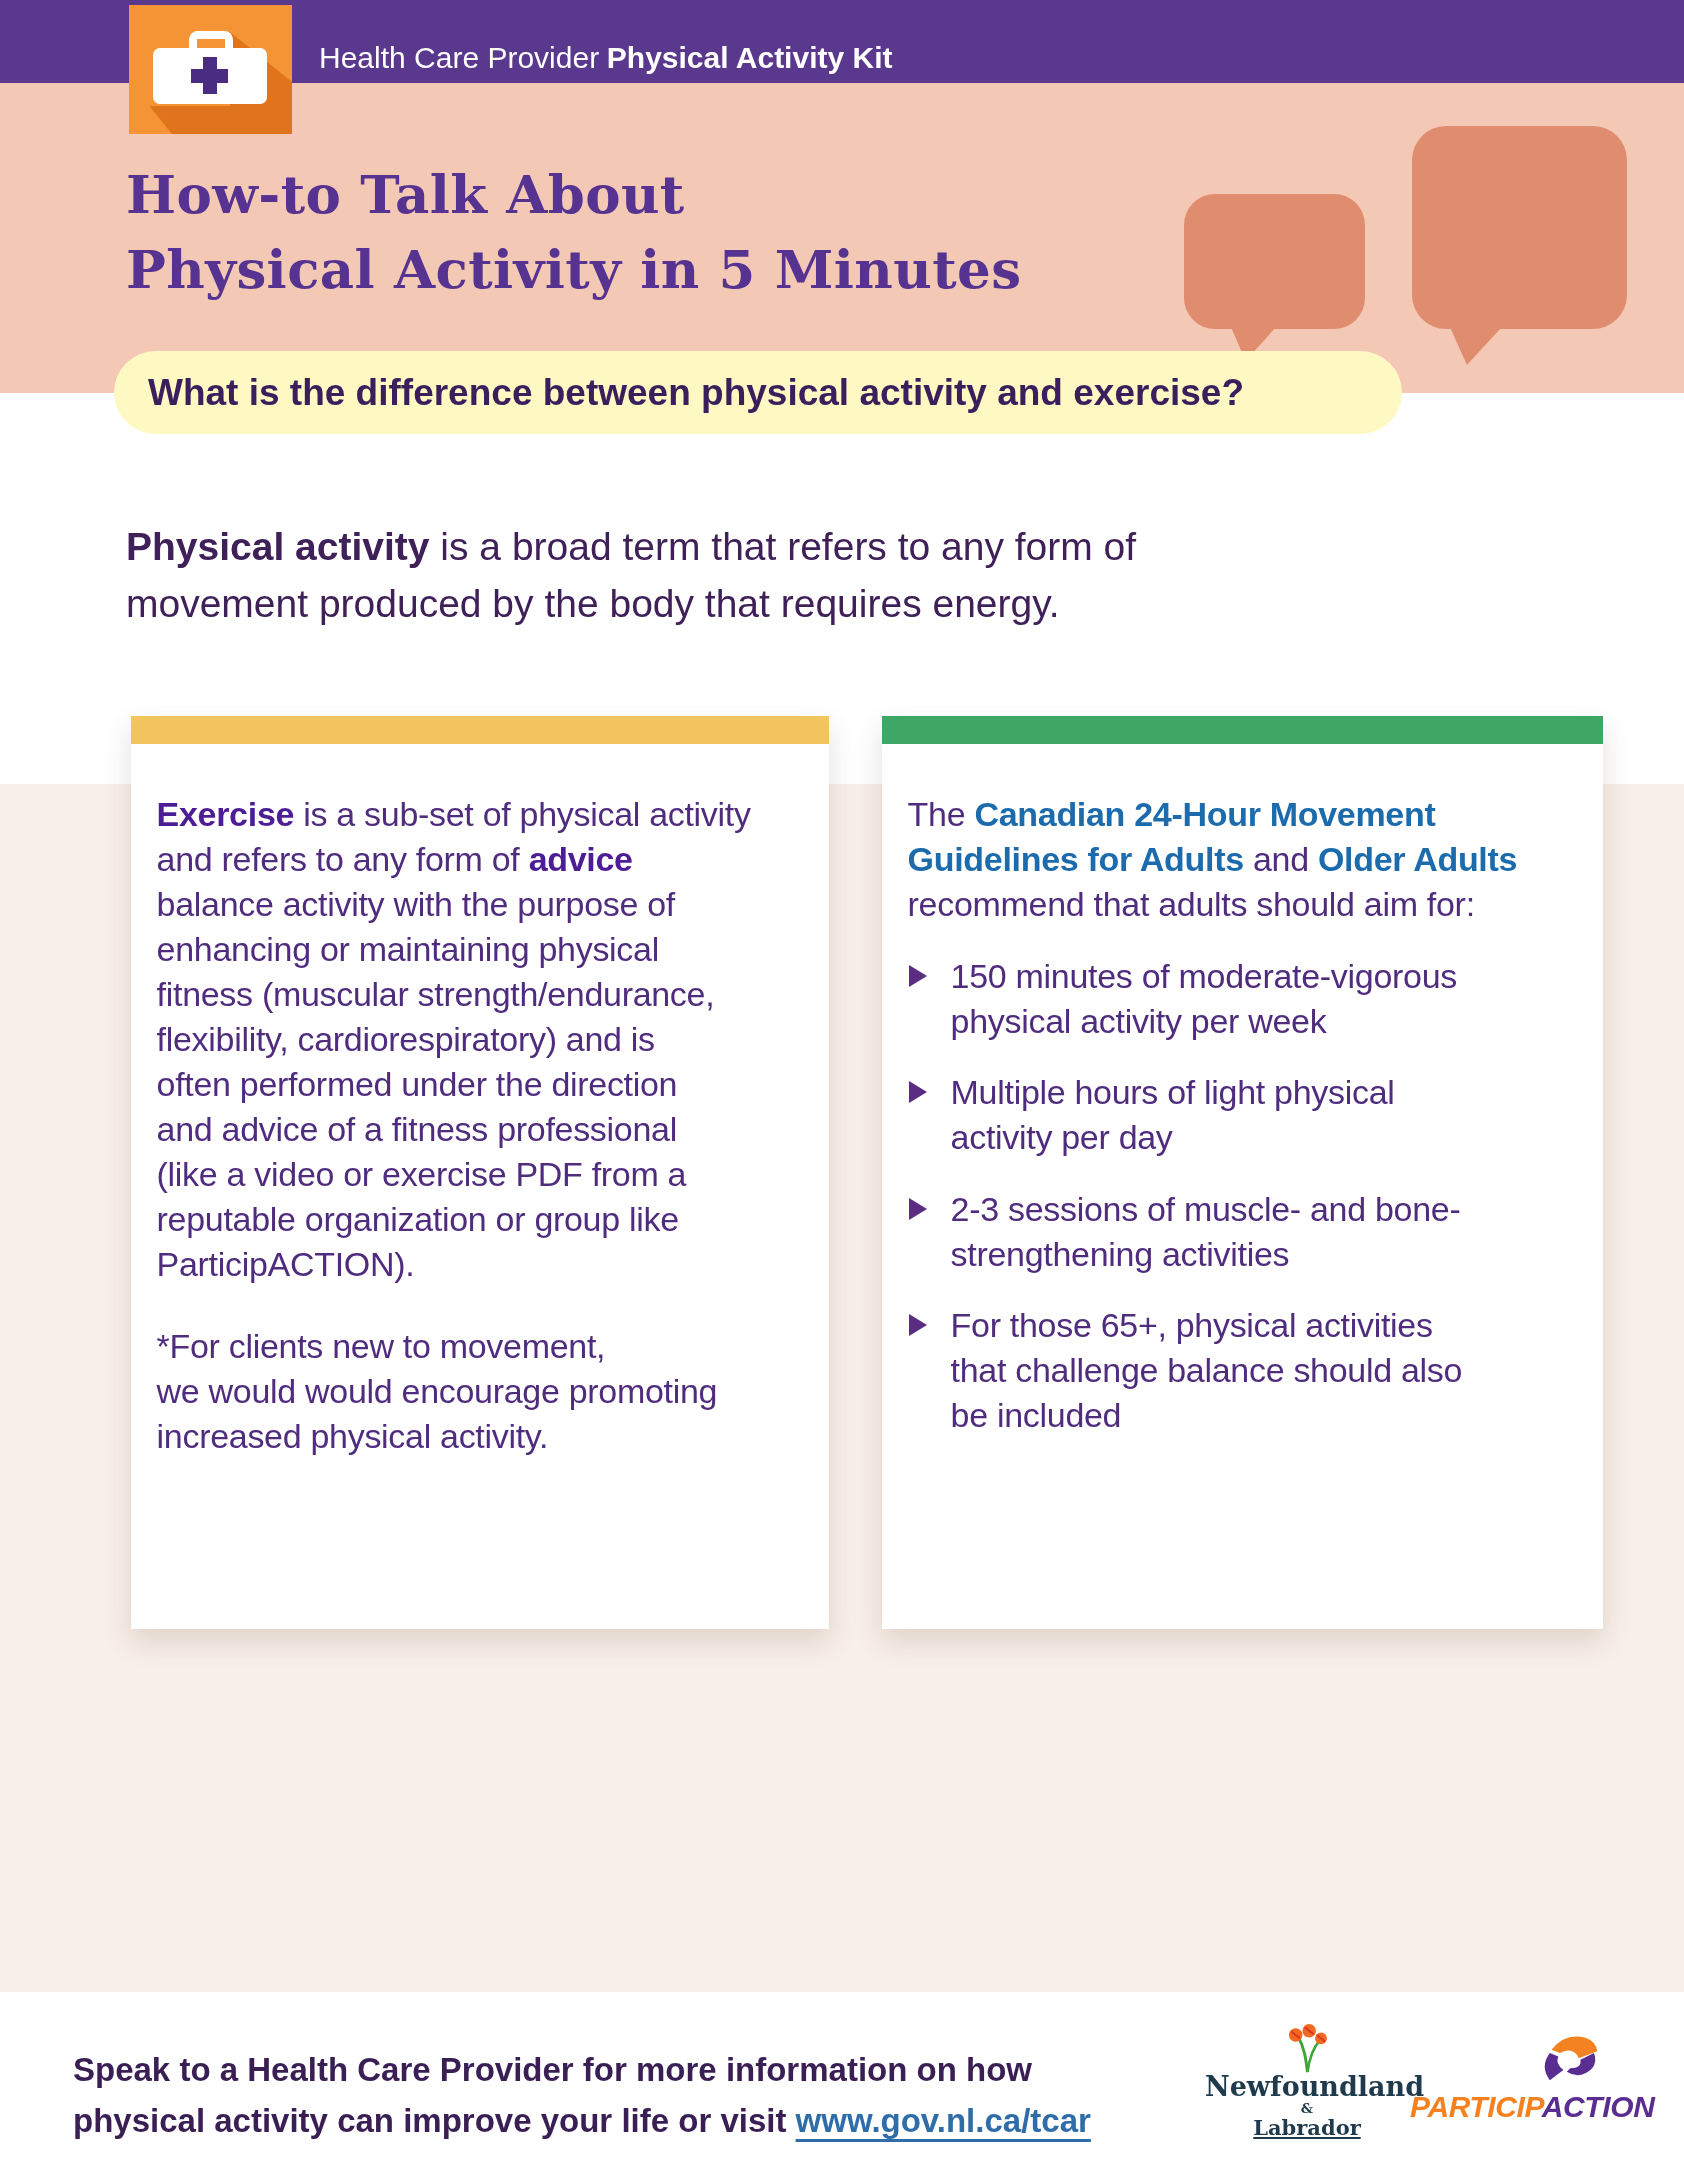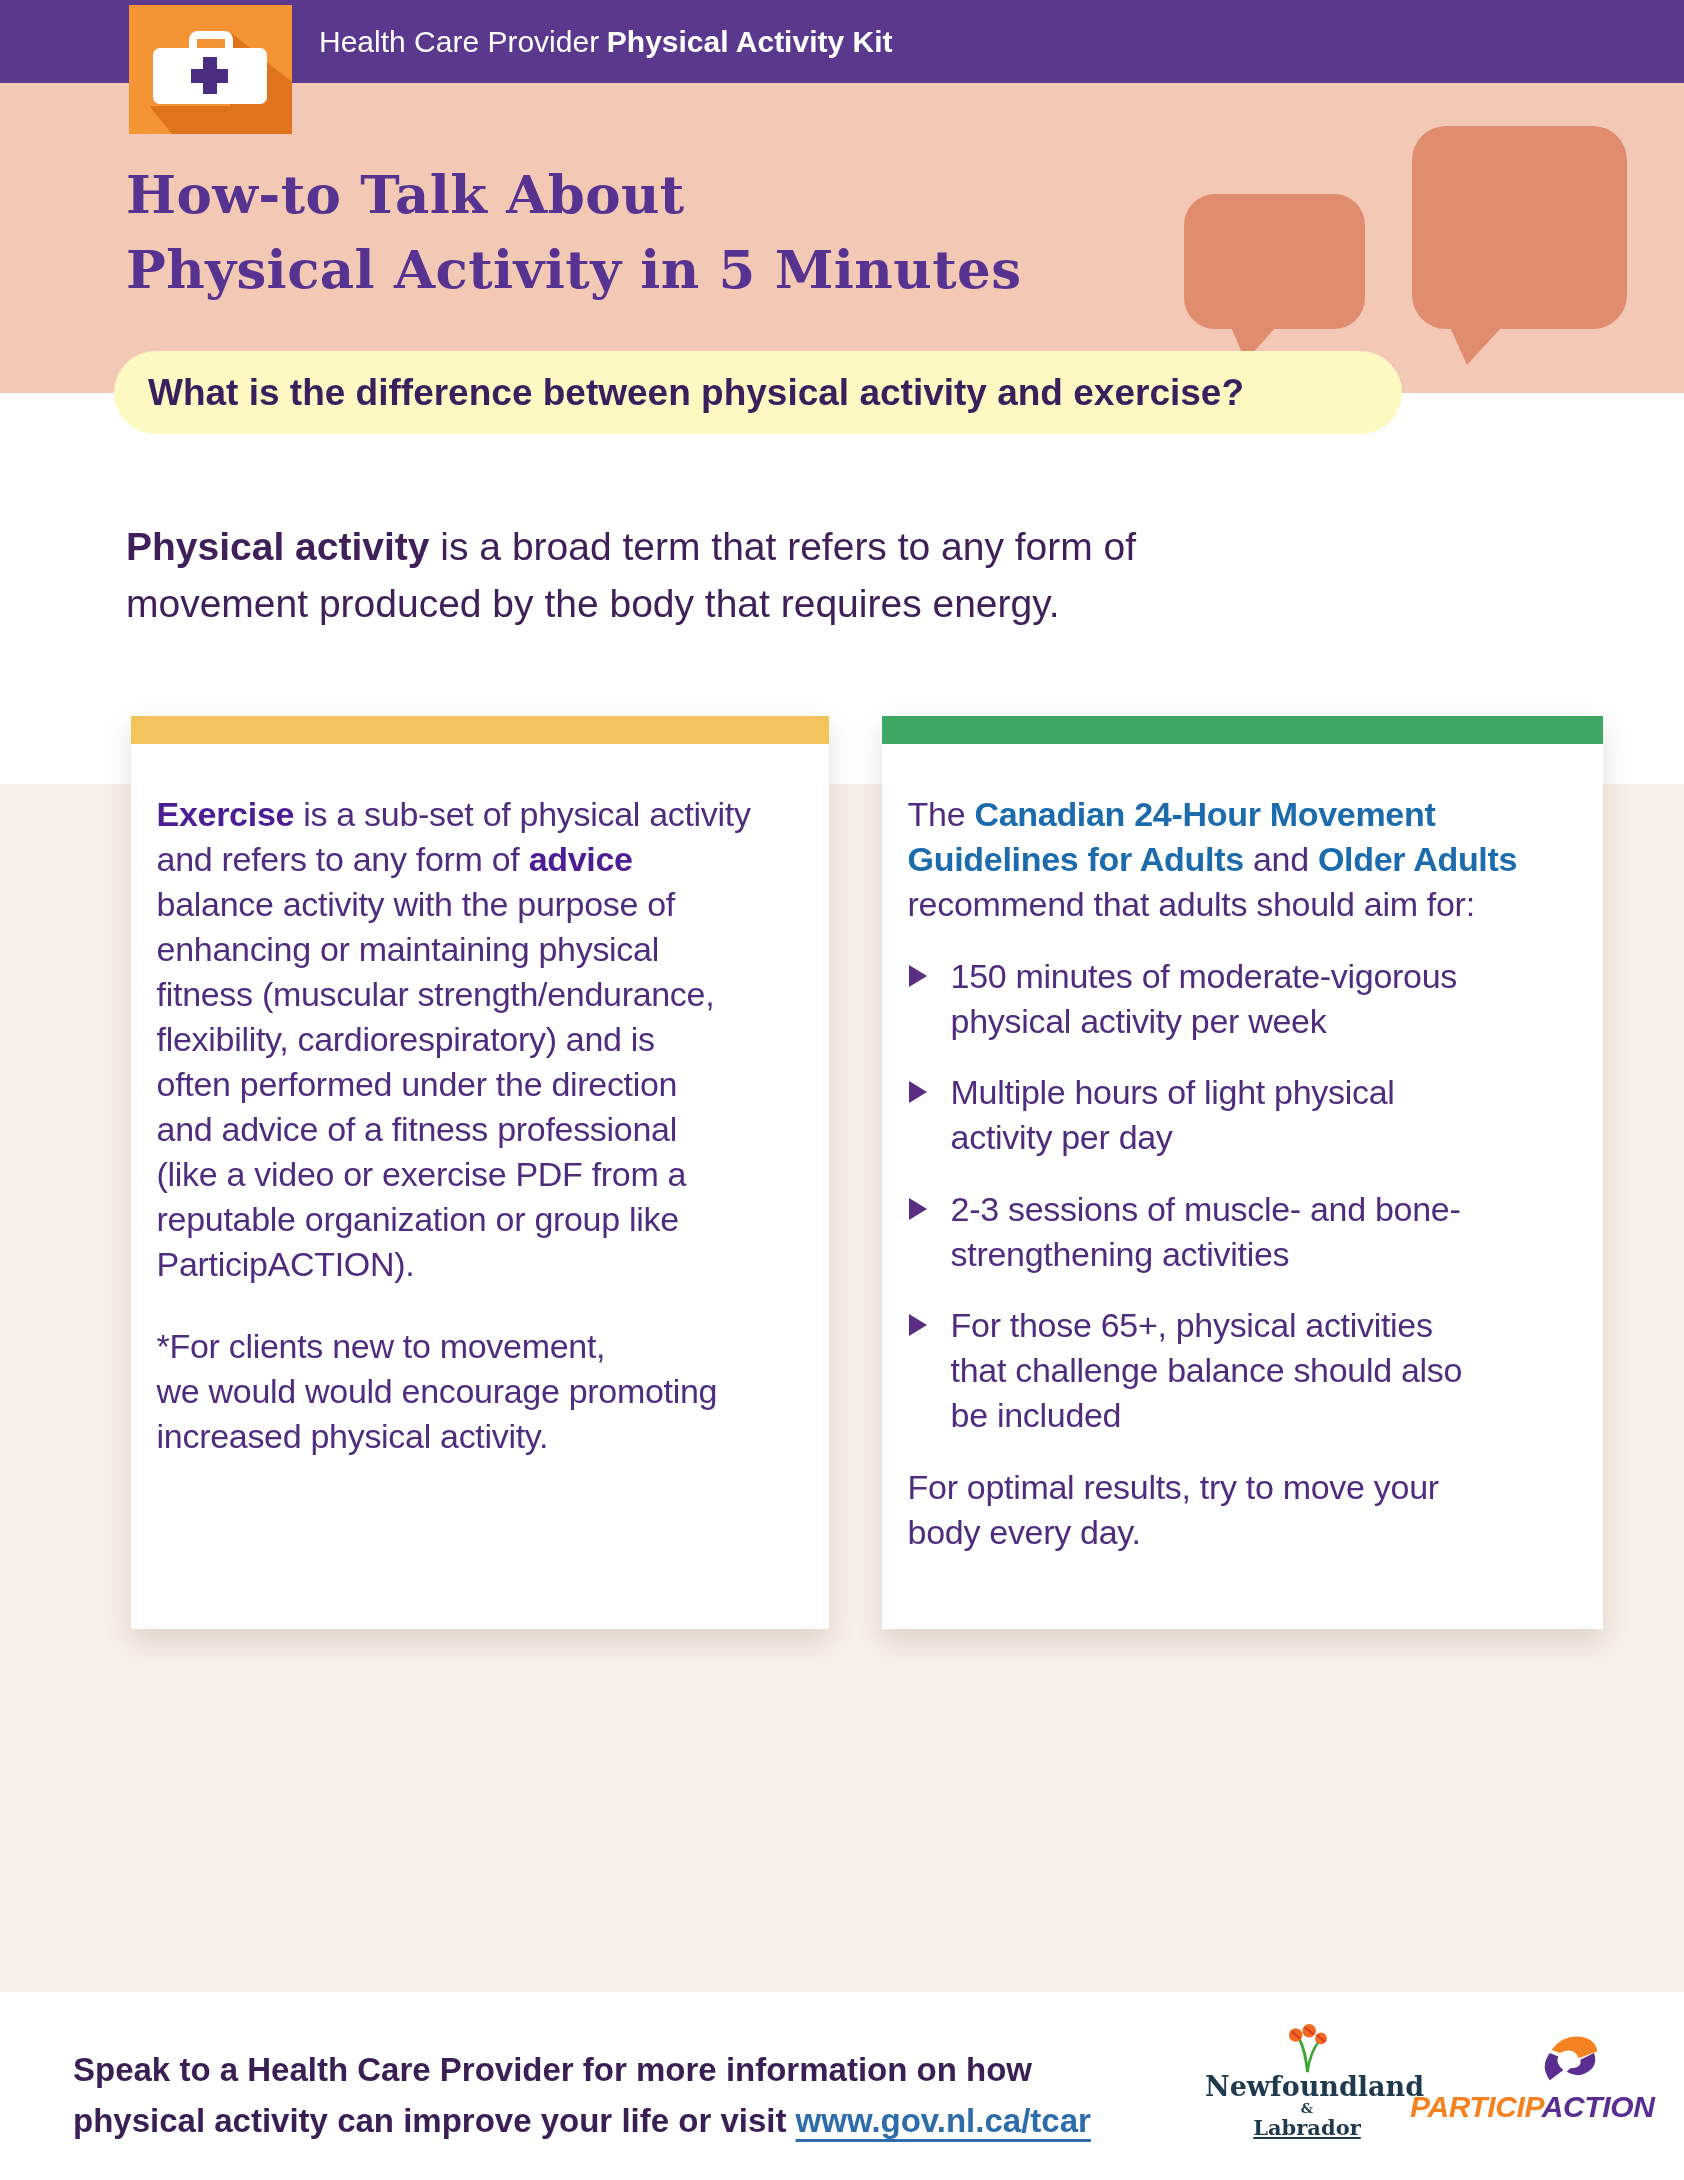--- a/index.html
+++ b/index.html
@@ -6,21 +6,21 @@
   html,body { width:1685px; }
   body {
     position:relative; height:2181px; background:#ffffff;
     font-family:"Liberation Sans", sans-serif; overflow:hidden;
   }
   
   .header-bar { position:absolute; left:0; top:0; width:1685px; height:83px; background:#59388D; }
   .peach-band { position:absolute; left:0; top:83px; width:1685px; height:310px; background:#F3C9B6; }
   .beige-band { position:absolute; left:0; top:784px; width:1685px; height:1208px; background:#F8EFE8; }
   
-  .header-label { position:absolute; left:319px; top:0; height:70px; line-height:83px; color:#ffffff; font-size:30px; white-space:nowrap; }
+  .header-label { position:absolute; left:319px; top:16px; height:70px; line-height:83px; color:#ffffff; font-size:30px; white-space:nowrap; }
   .header-label .reg { font-weight:400; margin-right:7.7px; }
   .header-label .bld { font-weight:700; }
   .kit-square { position:absolute; left:129px; top:5.1px; width:163px; height:129px; background:#F49434; overflow:hidden; }
   .kit-shadow { position:absolute; left:0; top:0; width:163px; height:129px; background:#DF741C;
     clip-path:polygon(101px 27px, 163px 77px, 163px 129px, 43px 129px, 20.4px 101px, 101px 101px); }
   .kit-handle { position:absolute; left:60px; top:25.6px; width:44px; height:22px; border:8.5px solid #ffffff; border-bottom:none; border-radius:8.5px 8.5px 0 0; }
   .kit-body { position:absolute; left:24px; top:43px; width:114px; height:56px; background:#ffffff; border-radius:6.8px; }
   .cross-v { position:absolute; left:50px; top:9.4px; width:13.6px; height:37px; background:#4B2C83; }
   .cross-h { position:absolute; left:38px; top:21px; width:37px; height:13.6px; background:#4B2C83; }
   
@@ -148,24 +148,20 @@
         <div class="line">2-3 sessions of muscle- and bone-</div>
         <div class="line">strengthening activities</div>
       </div>
       <div class="bullet">
         <span class="arrow-icon"></span>
         <div class="line">For those 65+, physical activities</div>
         <div class="line">that challenge balance should also</div>
         <div class="line">be included</div>
       </div>
     </div>
-    <div class="closing">
-      <div class="line">For optimal results, try to move your</div>
-      <div class="line">body every day.</div>
-    </div>
   </div>
 </div>
 
 <div class="footer-text">
   <div class="line">Speak to a Health Care Provider for more information on how</div>
   <div class="line"><span>physical activity can improve your life or visit </span><a class="footer-link" href="#">www.gov.nl.ca/tcar</a></div>
 </div>
 
 <div class="nl-logo">
   <svg width="53" height="49" viewBox="0 0 62 58">

